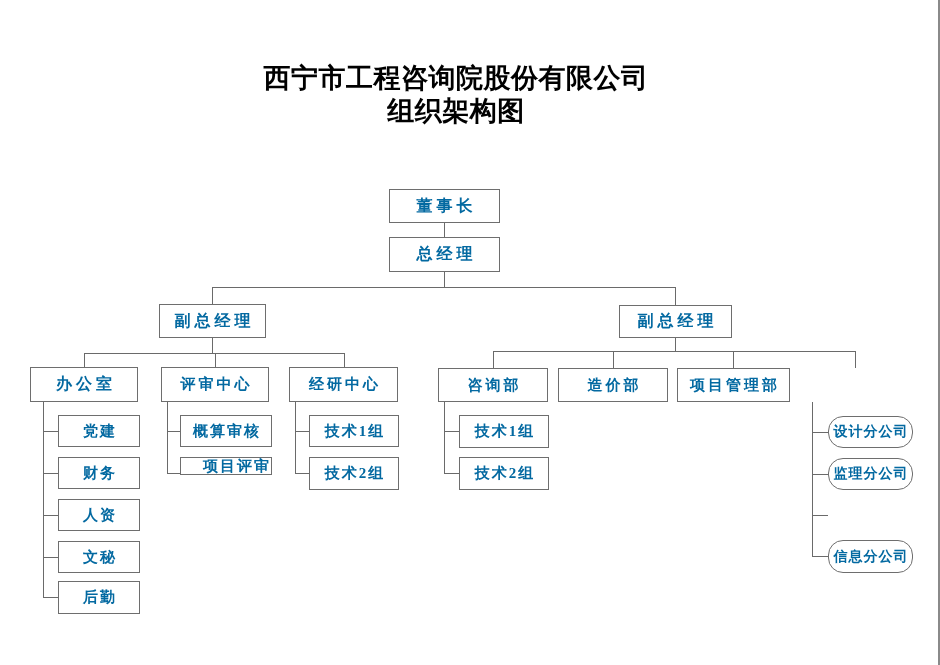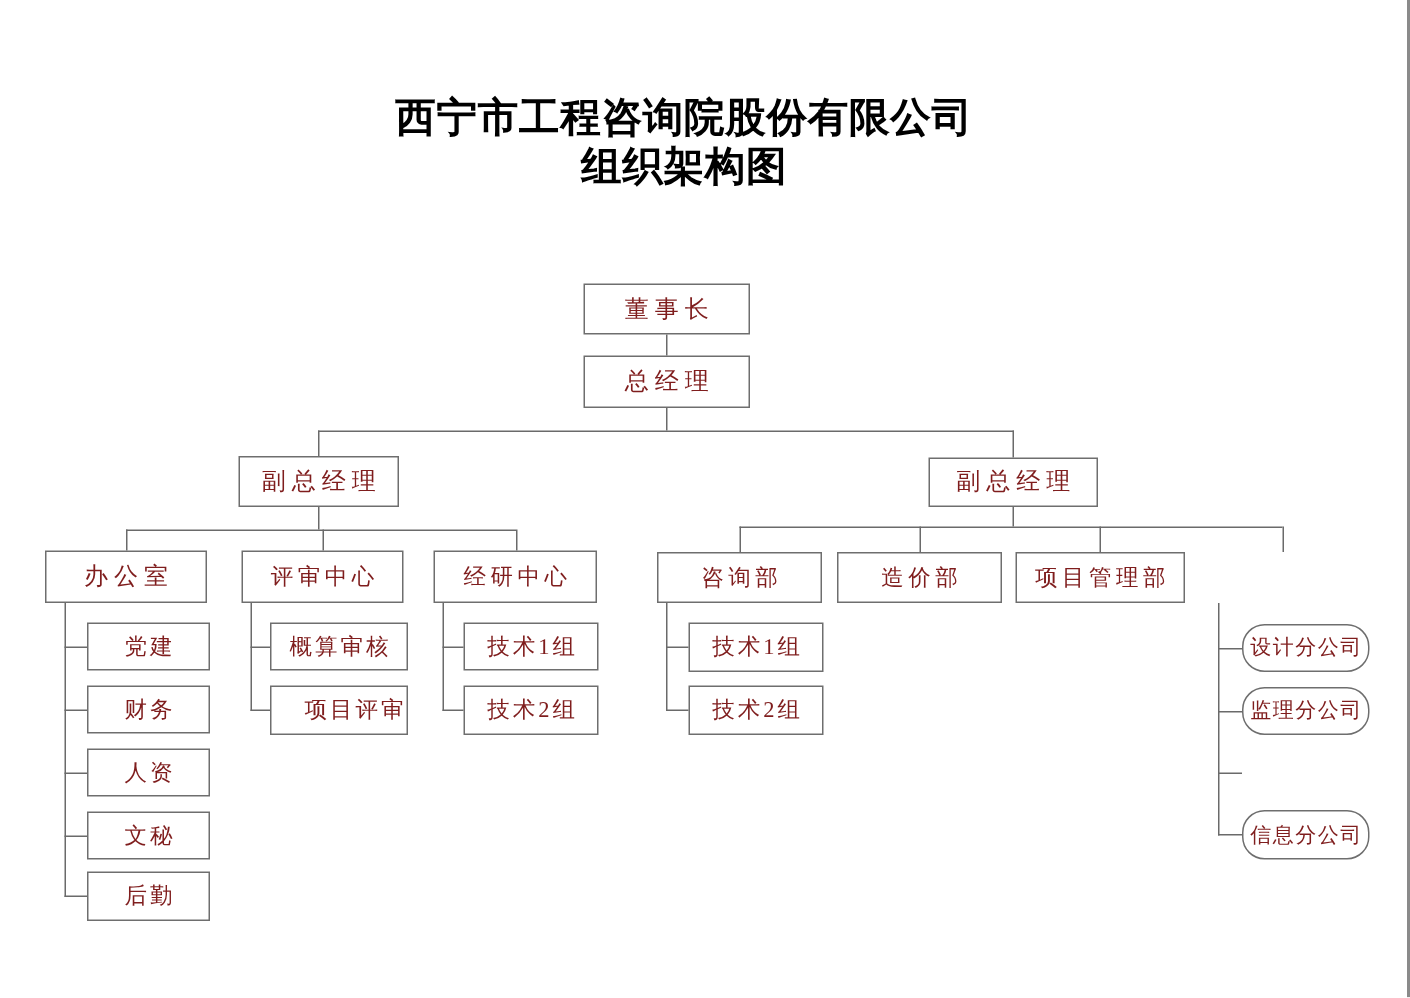--- a/index.html
+++ b/index.html
@@ -29,21 +29,22 @@
     box-sizing: border-box;
     background: #ffffff;
     border: 1px solid #6e6e6e;
     display: flex;
     align-items: center;
     justify-content: center;
     font-size: 16px;
     letter-spacing: 4px;
     text-indent: 4px;
     white-space: nowrap;
-    color: #7f1d1d;
+    color: #0369a1;
+    font-weight: bold;
   }
   .box.mid { font-size: 15px; letter-spacing: 3px; text-indent: 3px; }
   .box.sub { font-size: 15px; letter-spacing: 2px; text-indent: 2px; }
   .box.tiny { font-size: 14px; letter-spacing: 1px; text-indent: 1px; border-radius: 15px; }
   .vline, .hline { position: absolute; background: #6a6a6a; }
   .vline { width: 1px; }
   .hline { height: 1px; }
   .right-edge {
     position: absolute;
     top: 0;
@@ -77,21 +78,21 @@
   <div class="box mid" style="left:558px; top:368px; width:110px; height:34px;">造价部</div>
   <div class="box mid" style="left:677px; top:368px; width:113px; height:34px;">项目管理部</div>
 
   <div class="box sub" style="left:58px; top:415px; width:82px; height:32px;">党建</div>
   <div class="box sub" style="left:58px; top:457px; width:82px; height:32px;">财务</div>
   <div class="box sub" style="left:58px; top:499px; width:82px; height:32px;">人资</div>
   <div class="box sub" style="left:58px; top:541px; width:82px; height:32px;">文秘</div>
   <div class="box sub" style="left:180px; top:415px; width:92px; height:32px;">概算审核</div>
 
   <div class="box sub" style="left:58px; top:581px; width:82px; height:33px;">后勤</div>
-  <div class="box sub" style="left:180px; top:457px; width:92px; height:33px;padding-left:20px;">项目评审</div>
+  <div class="box sub" style="left:180px; top:457px; width:92px; height:18px;padding-left:20px;">项目评审</div>
 
   <div class="box sub" style="left:309px; top:415px; width:90px; height:32px;">技术1组</div>
   <div class="box sub" style="left:309px; top:457px; width:90px; height:33px;">技术2组</div>
 
   <div class="box sub" style="left:459px; top:415px; width:90px; height:33px;">技术1组</div>
   <div class="box sub" style="left:459px; top:457px; width:90px; height:33px;">技术2组</div>
 
   <div class="box tiny" style="left:828px; top:416px; width:85px; height:32px;">设计分公司</div>
   <div class="box tiny" style="left:828px; top:458px; width:85px; height:32px;">监理分公司</div>
   <div class="box tiny" style="left:828px; top:540px; width:85px; height:33px;">信息分公司</div>

